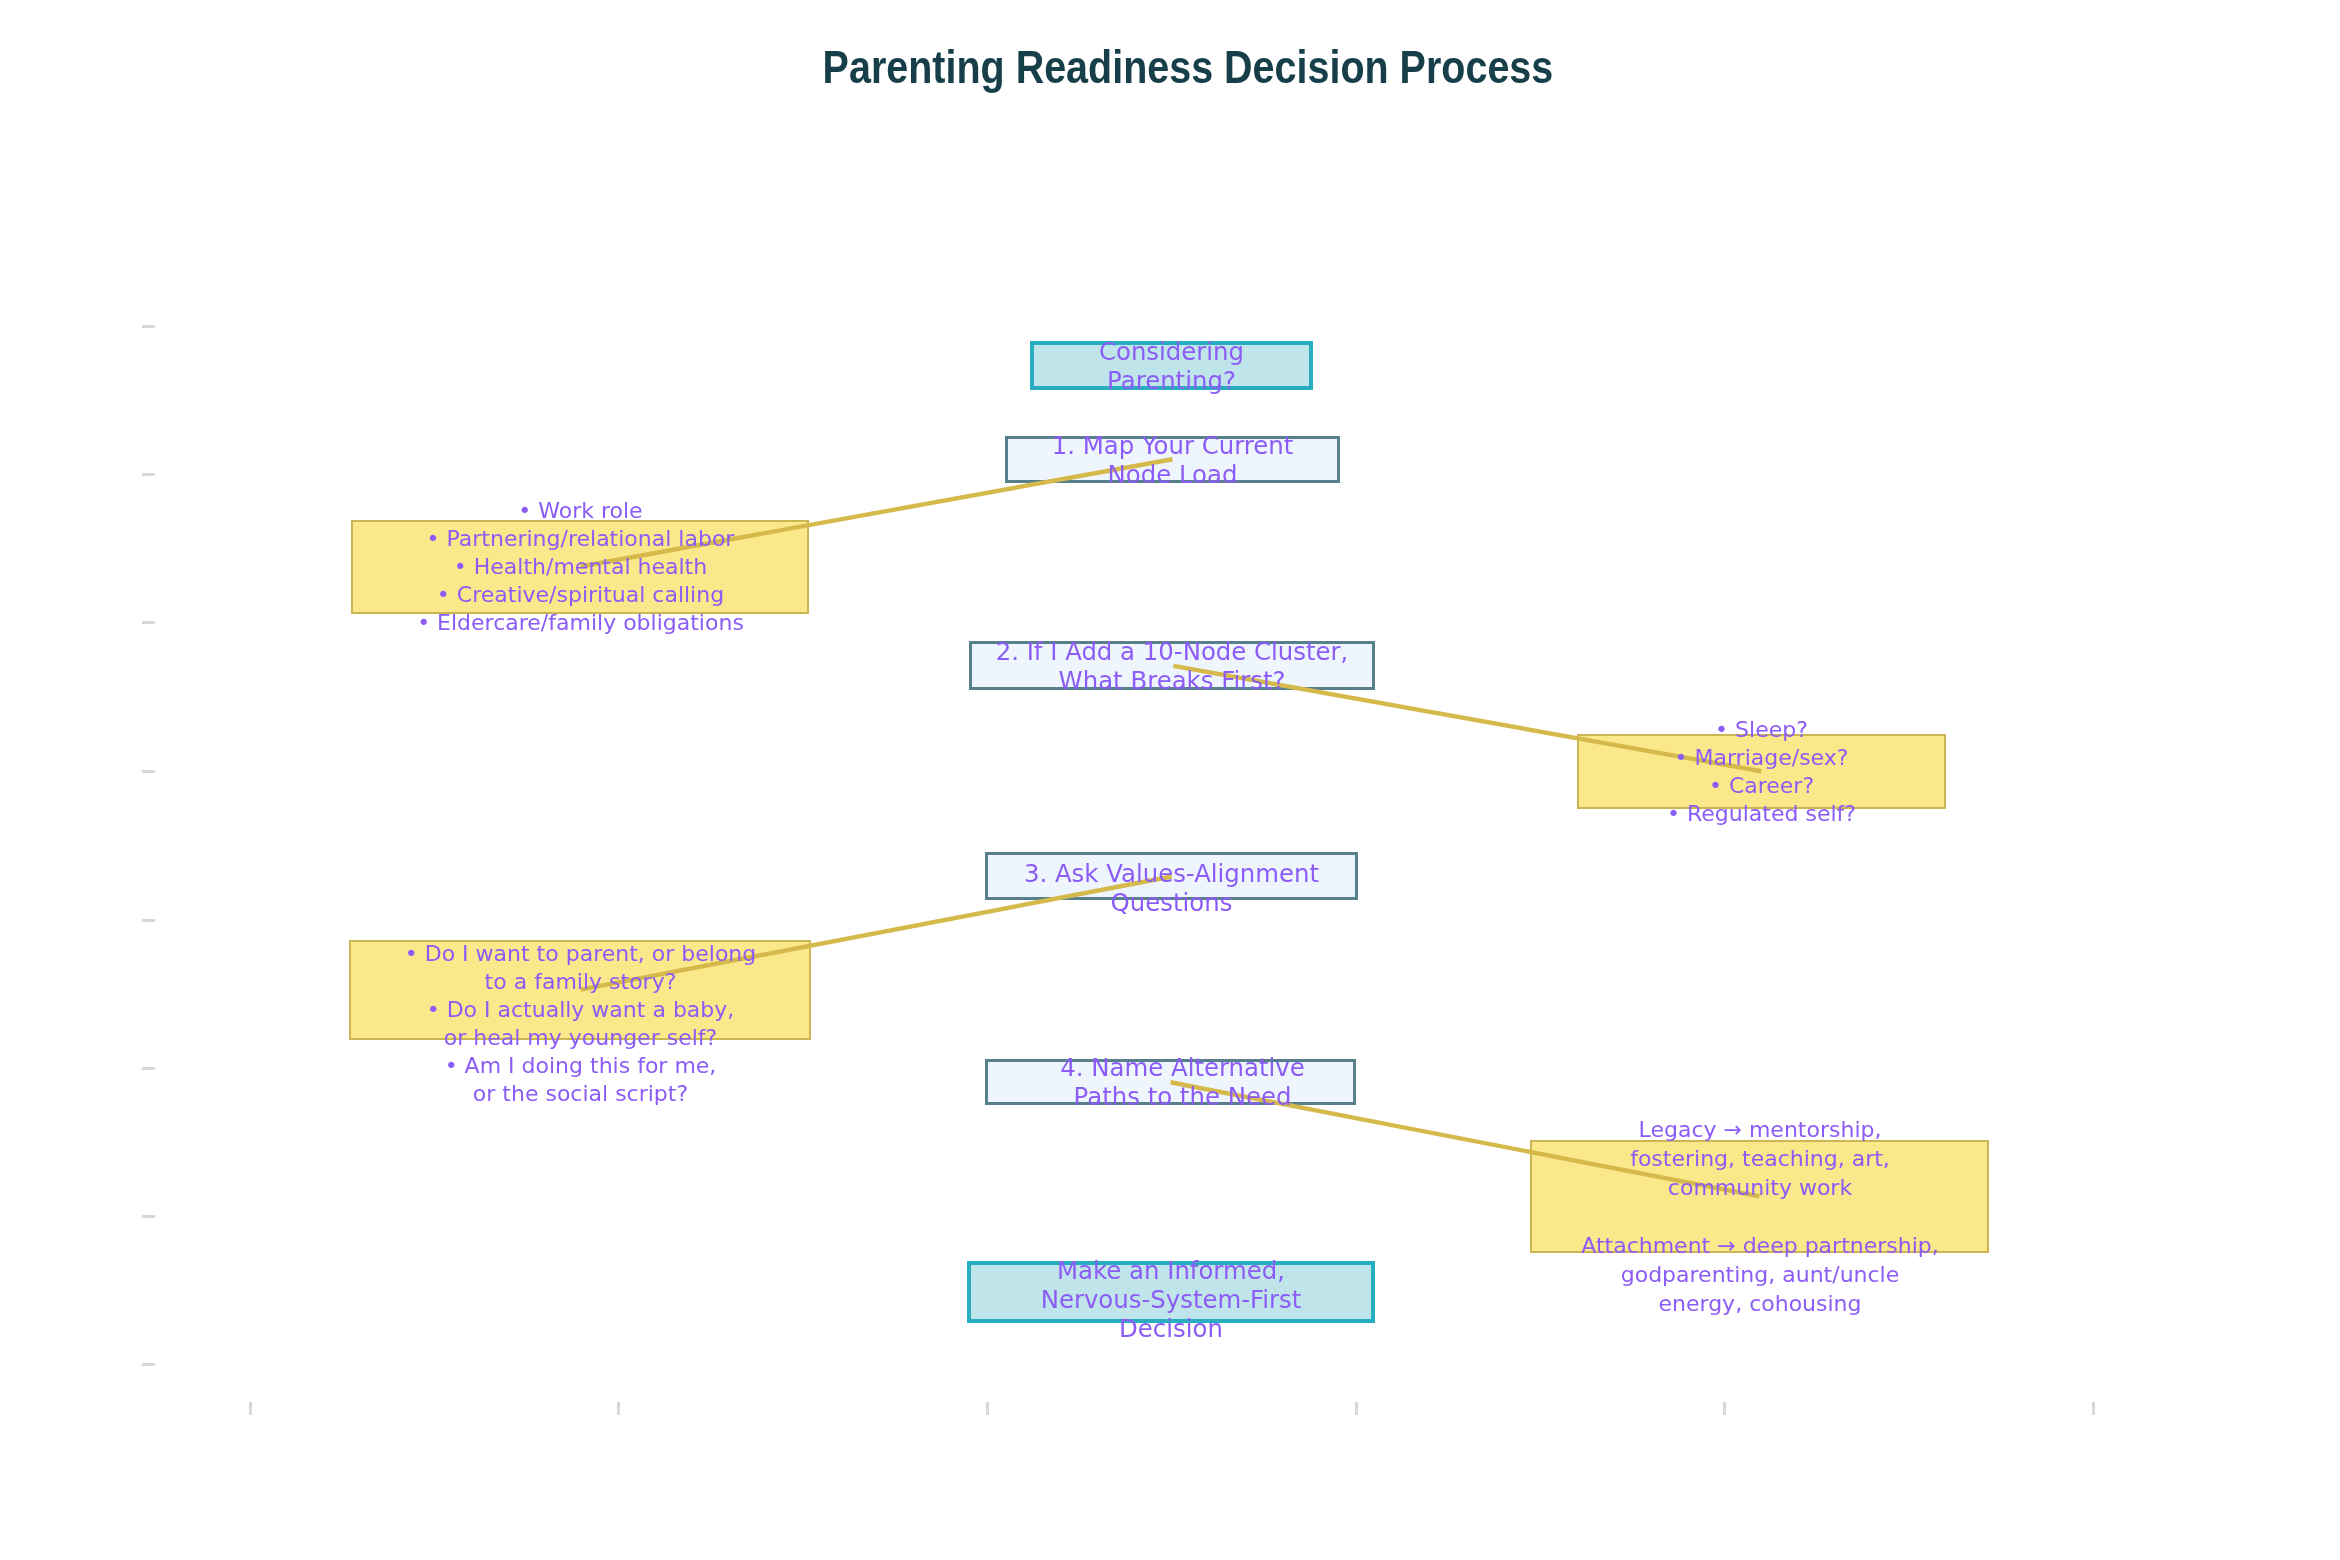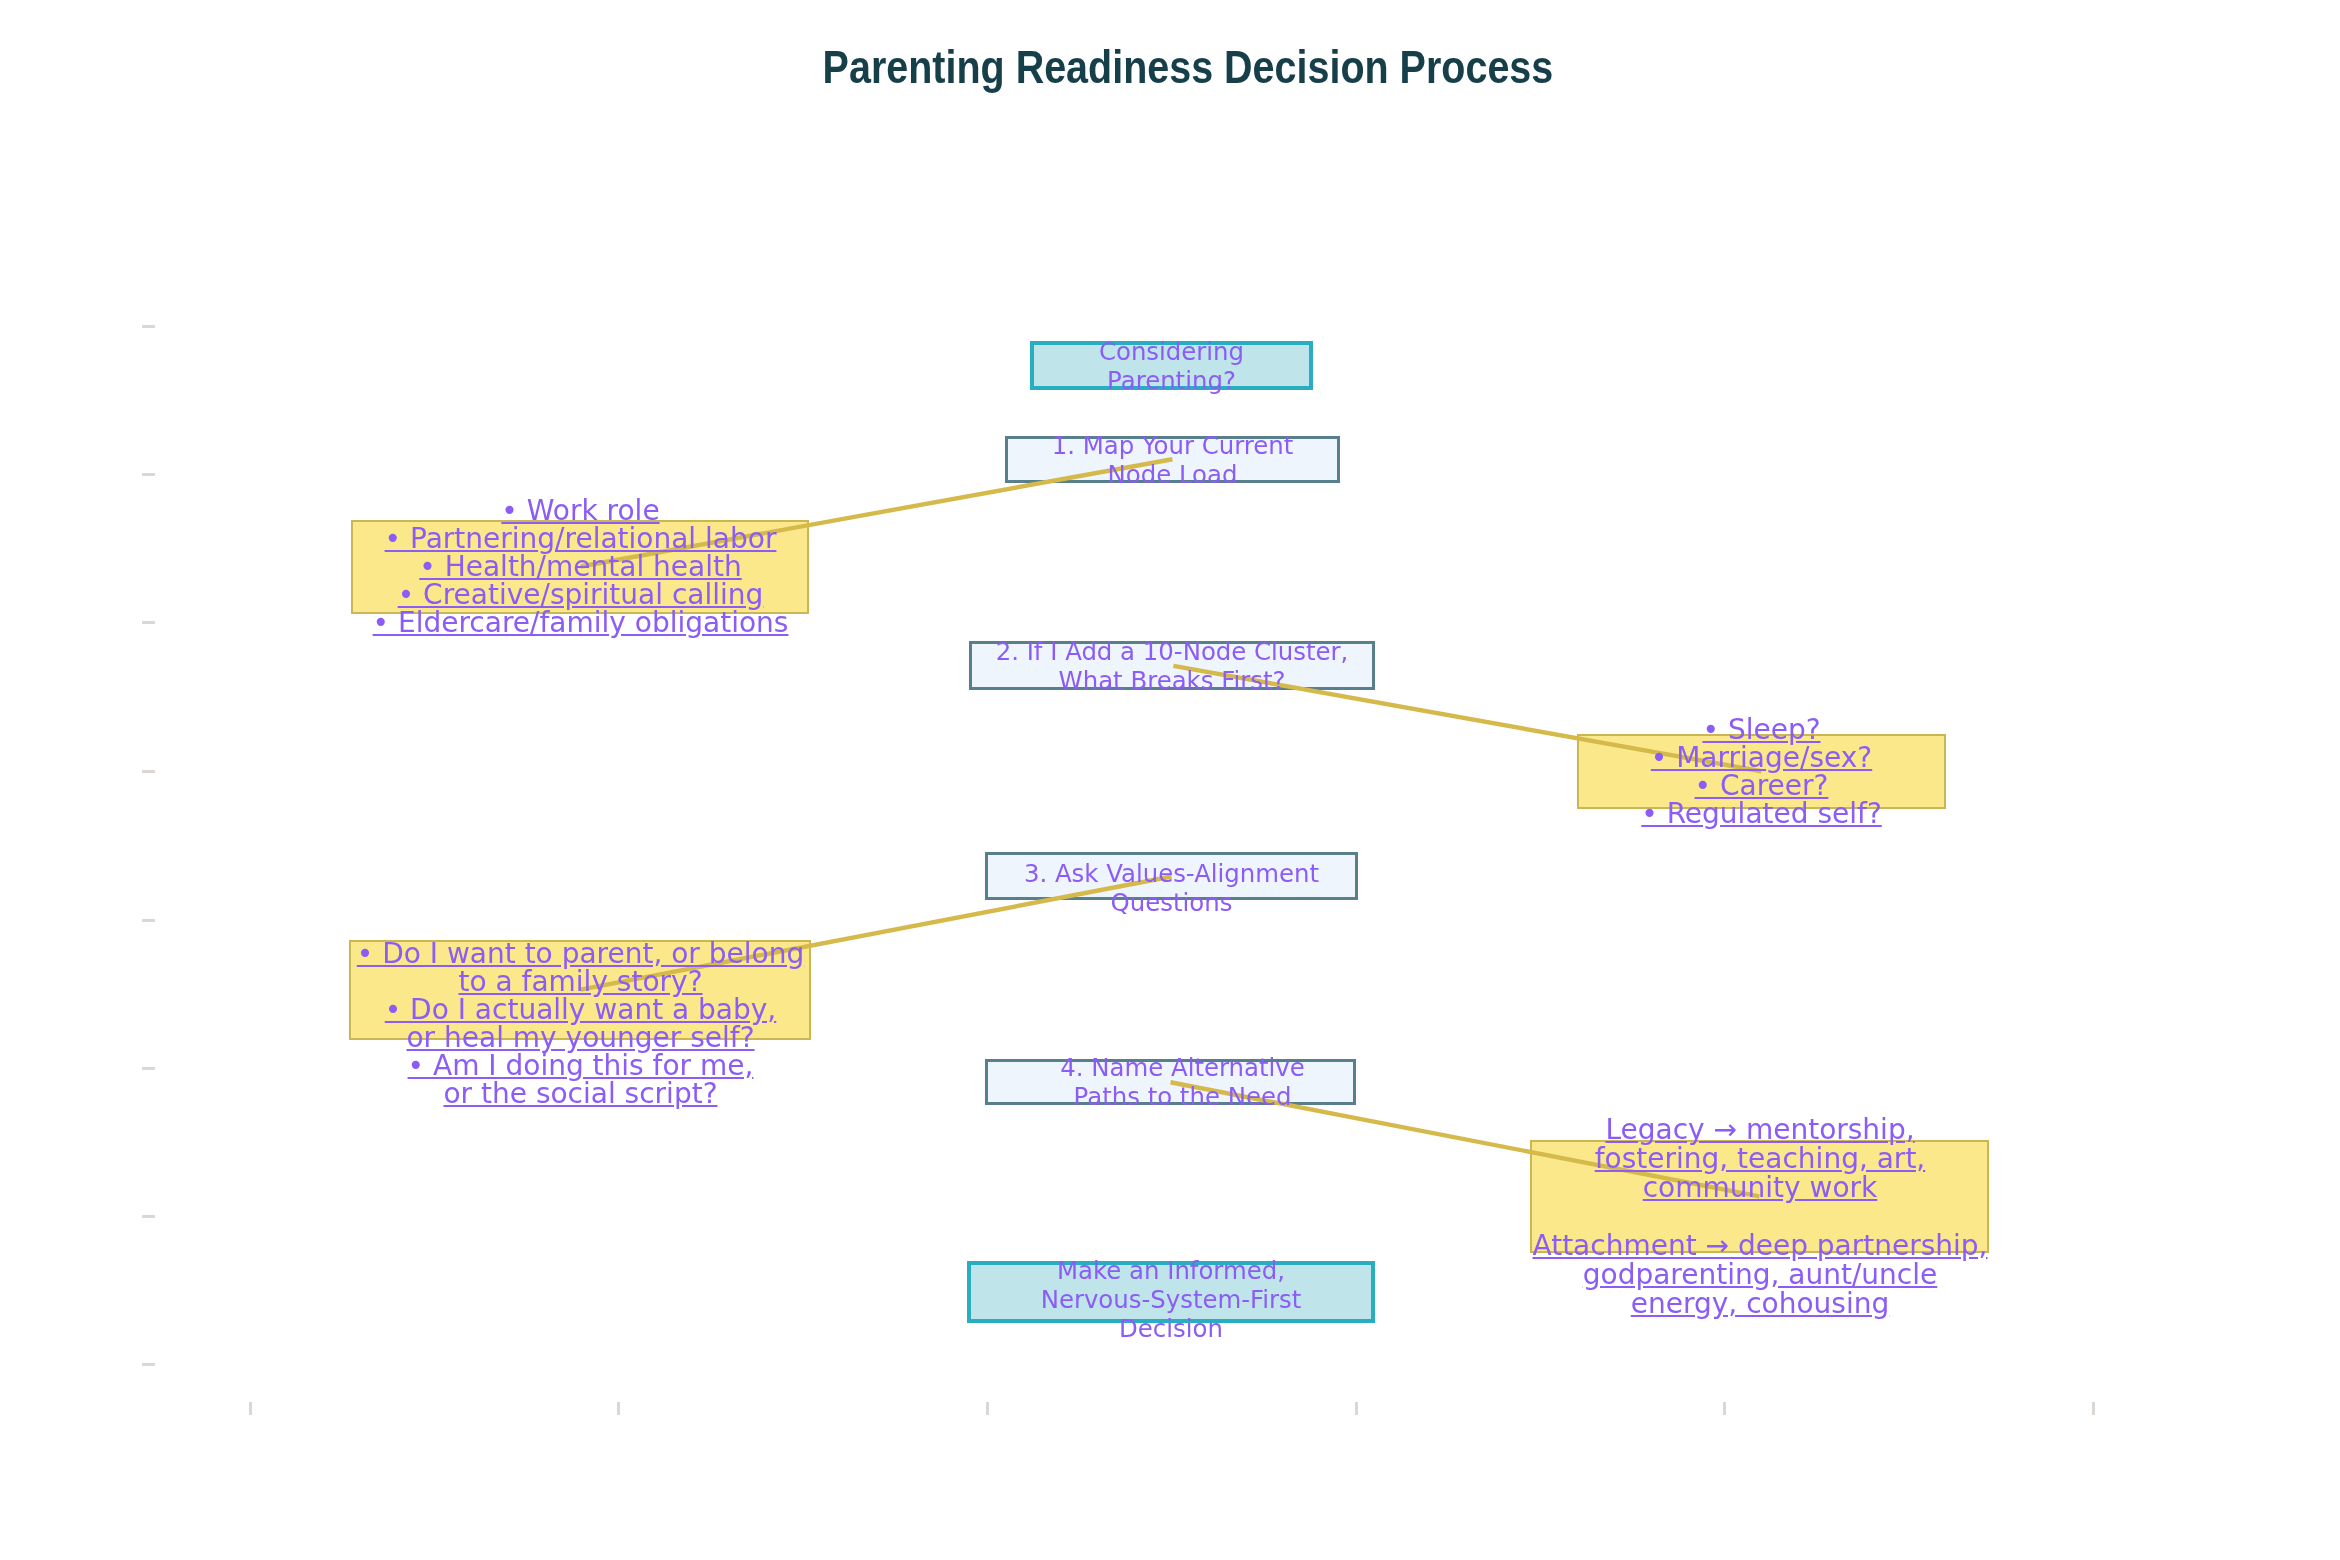--- a/index.html
+++ b/index.html
@@ -56,23 +56,22 @@
     text-align: center;
     white-space: pre-line;
     color: #8b5cf6;
     overflow: visible;
   }
   .node-label {
     font-size: 24.4px;
     line-height: 29px;
   }
   .note-label {
-    font-size: 28px;
+    font-size: 22px;
     line-height: 28px;
-    text-decoration: underline;
   }
   .note-label.wide-lh {
     line-height: 29px;
   }
   #connector-layer {
     position: absolute;
     left: 0;
     top: 0;
     pointer-events: none;
   }

